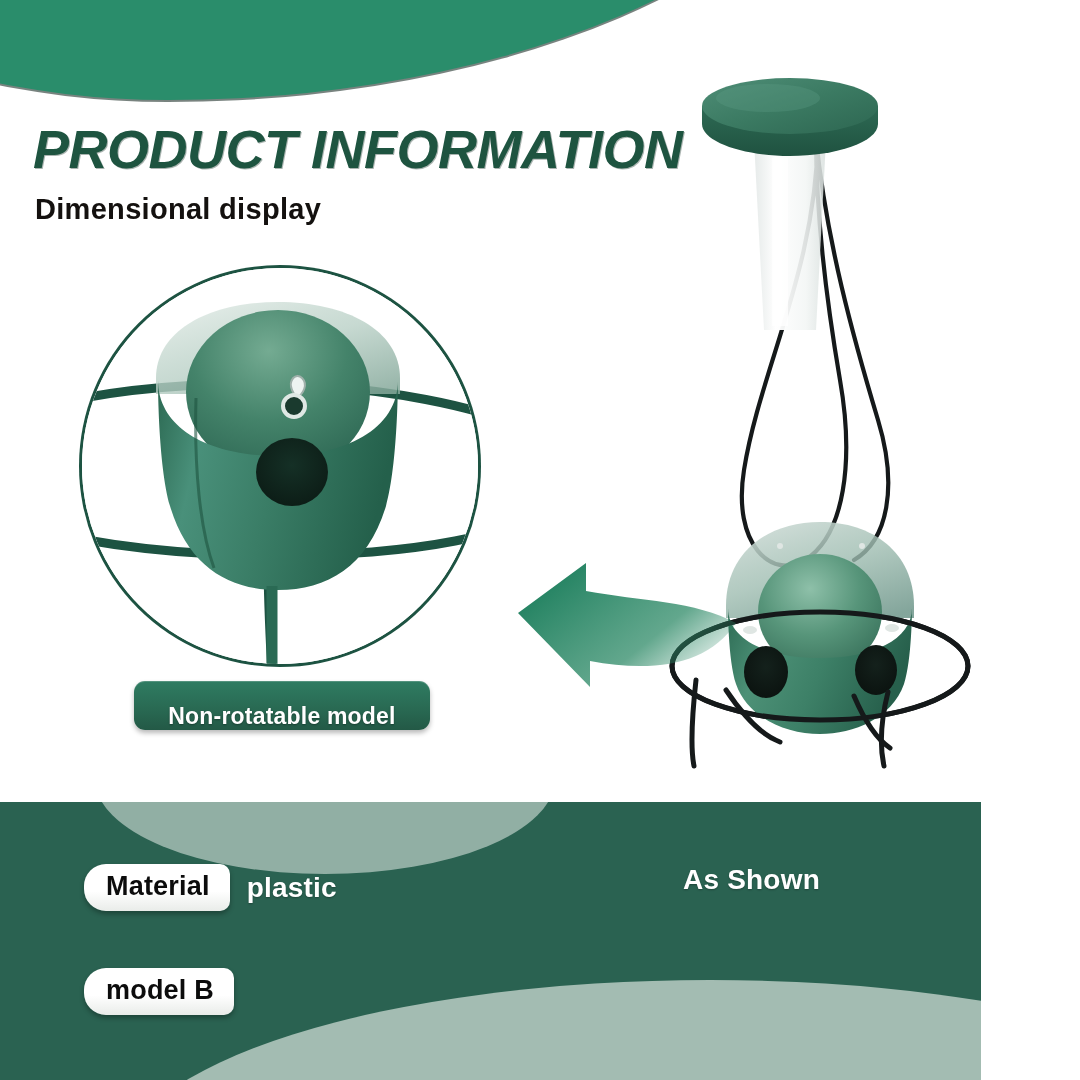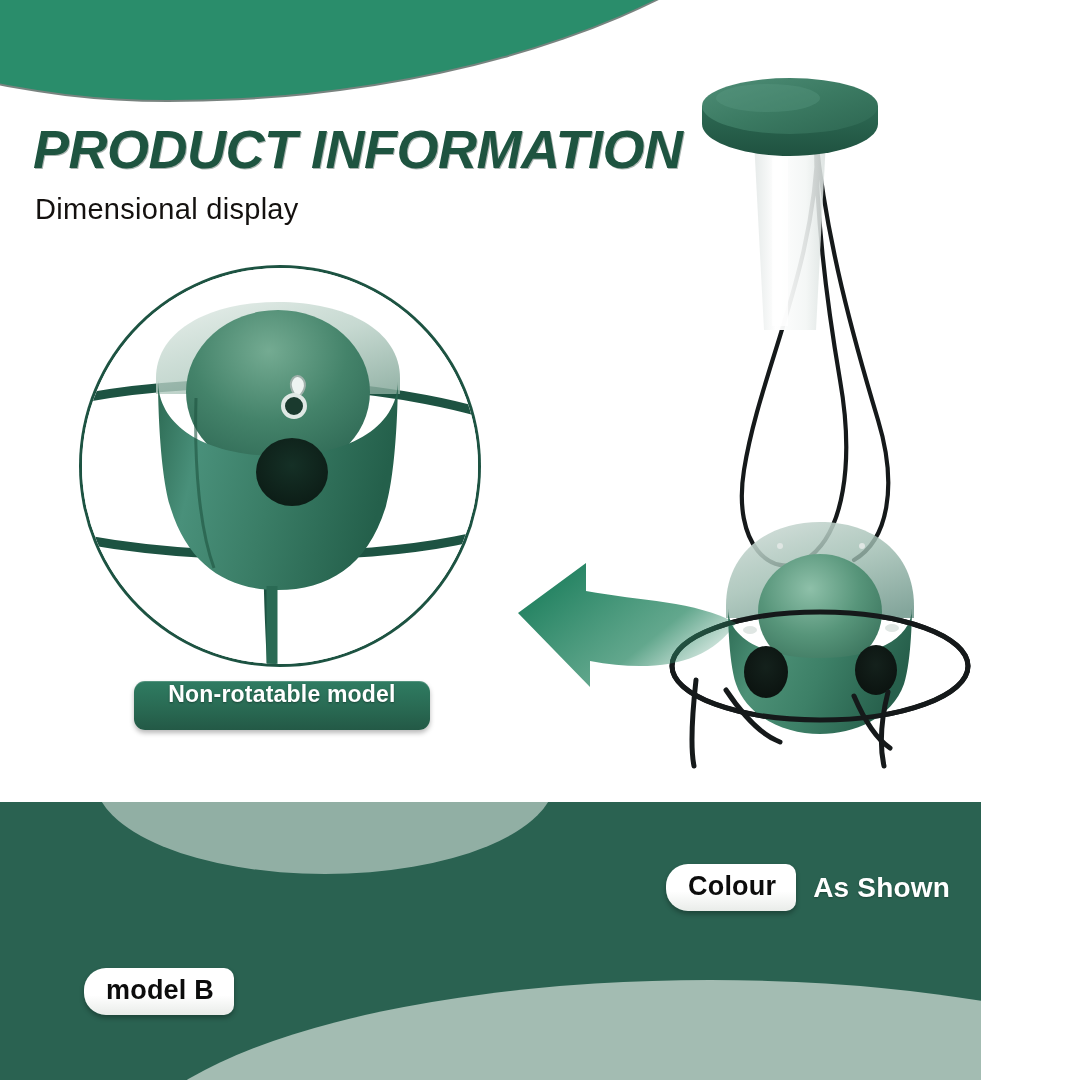--- a/index.html
+++ b/index.html
@@ -24,21 +24,21 @@
   .title{
     position:absolute;left:33px;top:118px;
     font-size:54px;font-weight:bold;font-style:italic;
     letter-spacing:-0.5px;
     color:#1e5440;
     white-space:nowrap;
     text-shadow:1px 1px 0 rgba(12,40,30,.35);
   }
   .subtitle{
     position:absolute;left:35px;top:193px;
-    font-size:29px;font-weight:normal;color:#14110f;
+    font-size:29px;font-weight:bold;color:#14110f;
     letter-spacing:.3px;white-space:nowrap;
   }
 
   
   .hero{position:absolute;left:640px;top:40px;width:440px;height:740px;}
   .hero svg{display:block;}
 
   
   .inset{
     position:absolute;left:82px;top:268px;width:396px;height:396px;
@@ -52,21 +52,21 @@
   
   .arrow{position:absolute;left:440px;top:555px;width:300px;height:160px;}
 
   
   .model-badge{
     position:absolute;left:134px;top:681px;
     width:296px;height:49px;
     background:linear-gradient(180deg,#2f7c62 0%,#296a53 55%,#235946 100%);
     border-radius:11px;
     box-shadow:0 3px 5px rgba(0,0,0,.28), inset 0 1px 0 rgba(255,255,255,.18);
-    display:flex;align-items:flex-start;justify-content:center;
+    display:flex;align-items:flex-end;justify-content:center;
   }
   .model-badge span{
     color:#ffffff;font-size:23px;font-weight:bold;letter-spacing:.2px;
     text-shadow:0 1px 2px rgba(0,0,0,.35);
     white-space:nowrap;
   }
 
   
   .panel{
     position:absolute;left:0;top:802px;width:1080px;height:278px;
@@ -275,25 +275,28 @@
 
   <div class="model-badge">
     <span>Non-rotatable model</span>
   </div>
 
   <div class="panel">
     <div class="panel-ellipse"></div>
     <div class="panel-wave"></div>
   </div>
 
+  <div class="spec-row r1">
+    <div class="chip">
+      <span>Material</span>
+    </div>
+    <div class="spec-value">plastic</div>
+  </div>
 
   <div class="spec-row r2">
-    <div class="chip">
-      <span>Colour</span>
-    </div>
     <div class="spec-value">As Shown</div>
   </div>
 
   <div class="spec-row r3">
     <div class="chip">
       <span>model B</span>
     </div>
   </div>
 
 </div>

